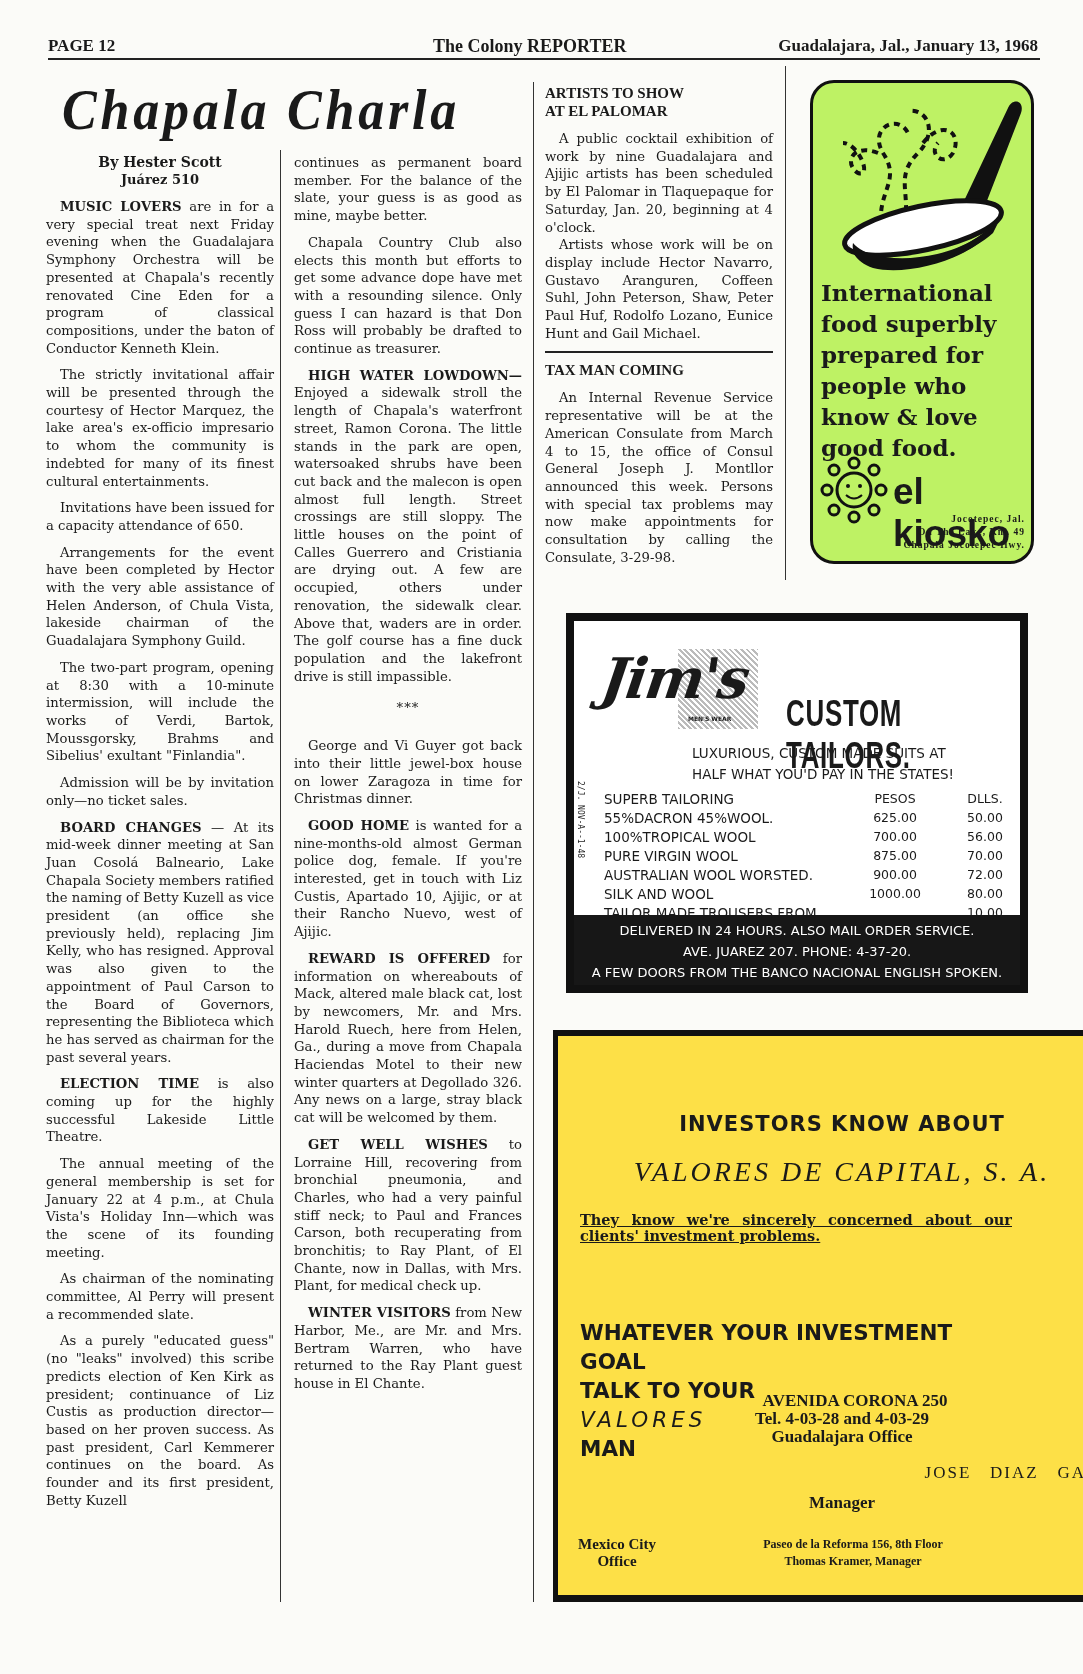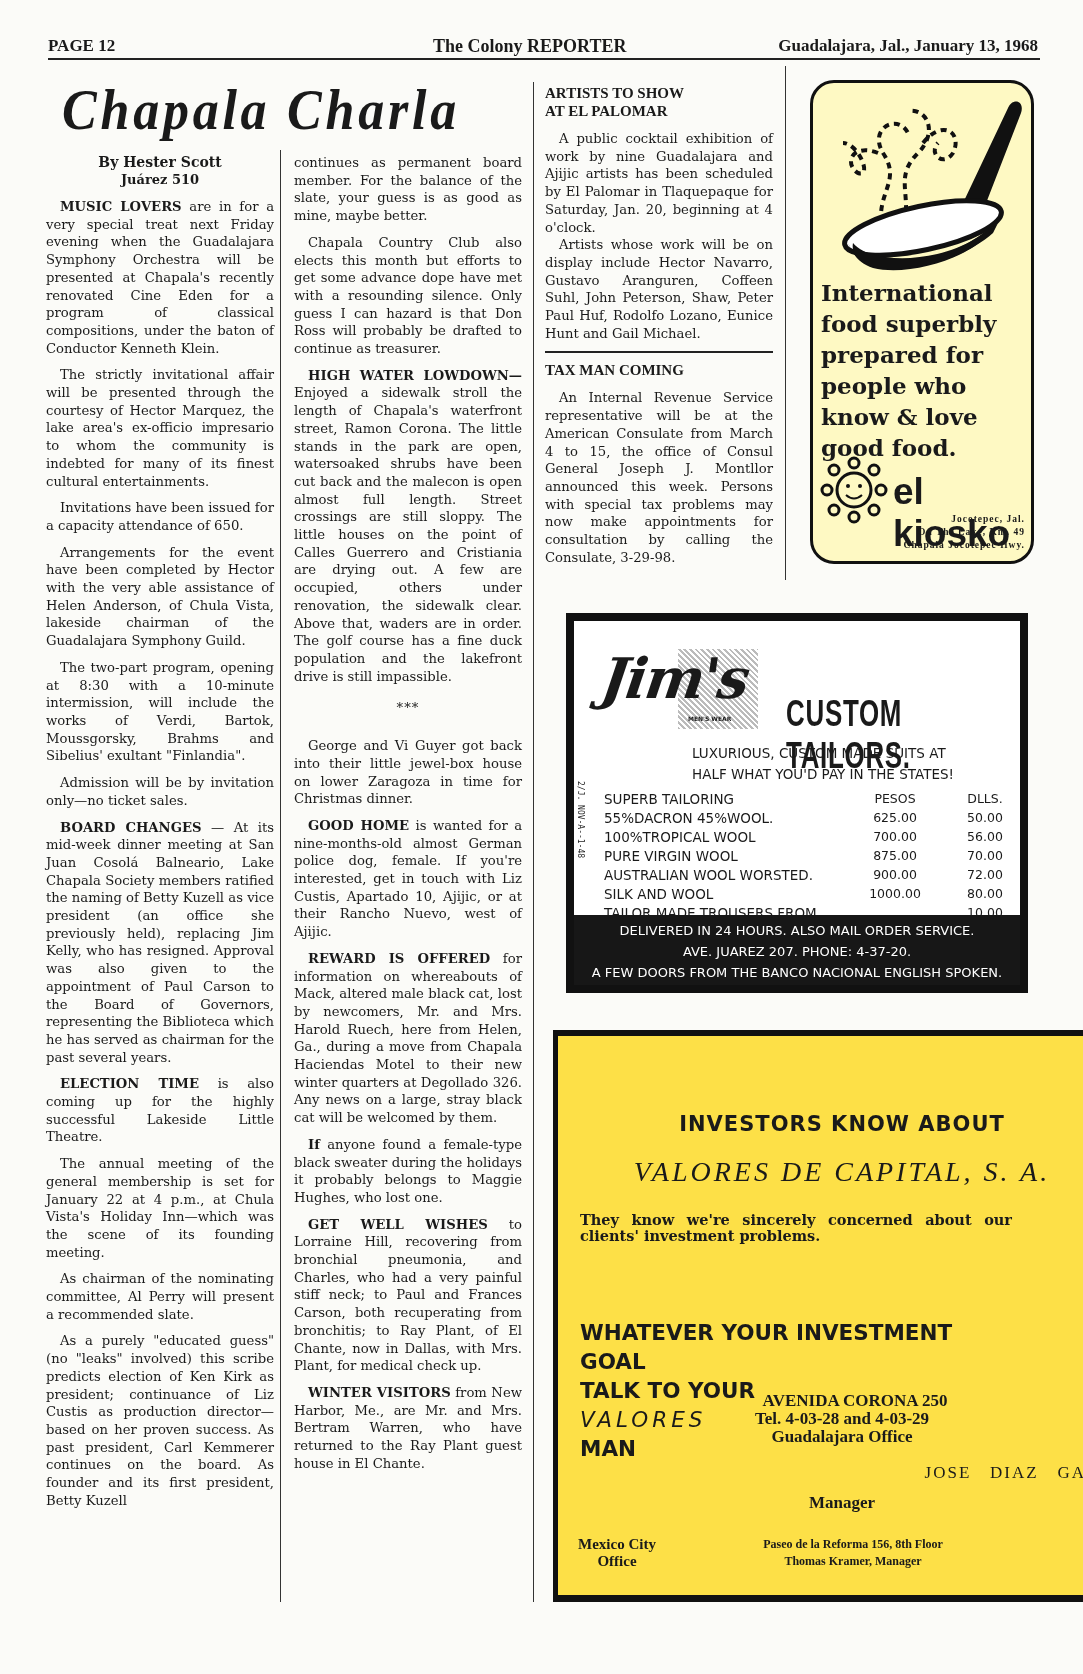--- a/index.html
+++ b/index.html
@@ -16,39 +16,39 @@
   
   .col{font-family:"DejaVu Serif",serif;font-size:13.2px;line-height:17.7px;text-align:justify;hyphens:manual;}
   .col p{margin:0 0 9px 0;text-indent:14px;}
   .col p.ni{text-indent:0;}
   .col b{font-weight:bold;}
   .title{left:62px;top:78px;font-family:"Liberation Serif",serif;font-style:italic;font-weight:bold;font-size:56px;letter-spacing:4px;transform:scaleX(0.93);transform-origin:left;}
   .byline{text-align:center;font-weight:bold;font-size:14px;line-height:17px;margin-bottom:10px;}
   .head{font-family:"Liberation Serif",serif;font-weight:bold;font-size:15px;line-height:18px;margin:0 0 10px 0;}
   .stars{text-align:center;margin:14px 0 20px 0;letter-spacing:1px;}
   
-  .kiosko{left:810px;top:80px;width:218px;height:478px;border:3px solid #111;border-radius:24px;background:#fef9c3;}
+  .kiosko{left:810px;top:80px;width:218px;height:478px;border:3px solid #111;border-radius:24px;background:#bef264;}
   .kiosko .tag{position:absolute;left:8px;top:194px;width:210px;font-family:"DejaVu Serif",serif;font-weight:bold;font-size:23px;line-height:31px;}
   .kiosko .brand{position:absolute;left:80px;top:388px;font-family:Liberation Sans, sans-serif;font-weight:bold;font-size:37px;}
   .kiosko .addr{position:absolute;right:6px;top:430px;text-align:right;font-family:"Liberation Serif",serif;font-weight:bold;font-size:9.5px;line-height:13px;letter-spacing:1px;}
   
   .jims{left:566px;top:613px;width:462px;height:380px;border:8px solid #111;background:#fff;box-sizing:border-box;}
   .jims .ct{position:absolute;left:212px;top:72px;font-family:"Liberation Sans",sans-serif;font-weight:bold;font-size:36px;transform:scaleX(0.72);transform-origin:left;letter-spacing:1px;}
   .jims .sub{position:absolute;left:118px;top:122px;font-family:"DejaVu Sans",sans-serif;font-size:13.5px;line-height:21px;}
   .jims table{position:absolute;left:30px;top:168px;border-collapse:collapse;font-family:"DejaVu Sans",sans-serif;font-size:13.5px;}
   .jims td{padding:0;height:19px;}
   .jims td.p{text-align:center;width:110px;font-size:12.5px;}
   .jims td.d{text-align:center;width:70px;font-size:12.5px;}
   .jims .foot{position:absolute;left:0;bottom:0;width:100%;height:70px;background:#171717;color:#fff;text-align:center;font-family:"DejaVu Sans",sans-serif;font-size:13px;line-height:21px;padding-top:5px;box-sizing:border-box;}
   .jims .side{position:absolute;left:2px;top:160px;writing-mode:vertical-rl;font-size:8px;font-family:"DejaVu Sans Mono",monospace;}
   
   .val{left:553px;top:1030px;width:578px;height:572px;border:5px solid #111;border-top-width:6px;border-bottom-width:7px;background:#fde047;box-sizing:border-box;}
   .val .h1{position:absolute;left:0;width:100%;top:76px;text-align:center;font-family:"DejaVu Sans",sans-serif;font-weight:bold;font-size:21px;letter-spacing:1px;}
   .val .h2{position:absolute;left:0;width:100%;top:120px;text-align:center;font-family:"Liberation Serif",serif;font-style:italic;font-size:28px;letter-spacing:3px;}
-  .val .bp{position:absolute;left:22px;width:432px;font-family:"DejaVu Serif",serif;font-weight:bold;font-size:14.5px;line-height:16px;text-align:justify;}
+  .val .bp{position:absolute;left:22px;width:432px;font-family:"DejaVu Serif",serif;font-weight:bold;font-size:14.5px;line-height:16px;text-align:justify;text-decoration:underline;}
   .val .big{position:absolute;left:22px;width:436px;font-family:"DejaVu Sans",sans-serif;font-weight:bold;font-size:21.5px;line-height:29px;}
   .val .vman{font-family:"DejaVu Sans",sans-serif;font-weight:normal;font-style:italic;letter-spacing:4px;}
   .val .cen{position:absolute;left:0;width:100%;text-align:center;font-family:"Liberation Serif",serif;font-weight:bold;font-size:17px;line-height:17px;}
   .val .name{position:absolute;left:0;width:100%;text-align:right;font-family:Liberation Serif, serif;font-size:17px;letter-spacing:2px;}
 </style>
 </head>
 <body>
 
 <div class="abs mast">
   <span class="pg">PAGE 12</span>
@@ -85,21 +85,20 @@
   <div id="col2-paras">
       <p class="ni">continues as permanent board member. For the balance of the slate, your guess is as good as mine, maybe better.</p>
       <p>Chapala Country Club also elects this month but efforts to get some advance dope have met with a resounding silence. Only guess I can hazard is that Don Ross will probably be drafted to continue as treasurer.</p>
       <p><b>HIGH WATER LOWDOWN—</b> Enjoyed a sidewalk stroll the length of Chapala's waterfront street, Ramon Corona. The little stands in the park are open, watersoaked shrubs have been cut back and the malecon is open almost full length. Street crossings are still sloppy. The little houses on the point of Calles Guerrero and Cristiania are drying out. A few are occupied, others under renovation, the sidewalk clear. Above that, waders are in order. The golf course has a fine duck population and the lakefront drive is still impassible.</p>
     </div>
   <div class="stars">***</div>
   <div id="col2b-paras">
       <p>George and Vi Guyer got back into their little jewel-box house on lower Zaragoza in time for Christmas dinner.</p>
       <p><b>GOOD HOME</b> is wanted for a nine-months-old almost German police dog, female. If you're interested, get in touch with Liz Custis, Apartado 10, Ajijic, or at their Rancho Nuevo, west of Ajijic.</p>
       <p><b>REWARD IS OFFERED</b> for information on whereabouts of Mack, altered male black cat, lost by newcomers, Mr. and Mrs. Harold Ruech, here from Helen, Ga., during a move from Chapala Haciendas Motel to their new winter quarters at Degollado 326. Any news on a large, stray black cat will be welcomed by them.</p>
-      <p><b>If</b> anyone found a female-type black sweater during the holidays it probably belongs to Maggie Hughes, who lost one.</p>
       <p><b>GET WELL WISHES</b> to Lorraine Hill, recovering from bronchial pneumonia, and Charles, who had a very painful stiff neck; to Paul and Frances Carson, both recuperating from bronchitis; to Ray Plant, of El Chante, now in Dallas, with Mrs. Plant, for medical check up.</p>
       <p><b>WINTER VISITORS</b> from New Harbor, Me., are Mr. and Mrs. Bertram Warren, who have returned to the Ray Plant guest house in El Chante.</p>
     </div>
 </div>
 
 <div class="abs vrule" style="left:533px;top:82px;height:1520px;"></div>
 
 <div class="abs col" style="left:545px;top:84px;width:228px;">
   <div class="head">
     <div>ARTISTS TO SHOW</div>

